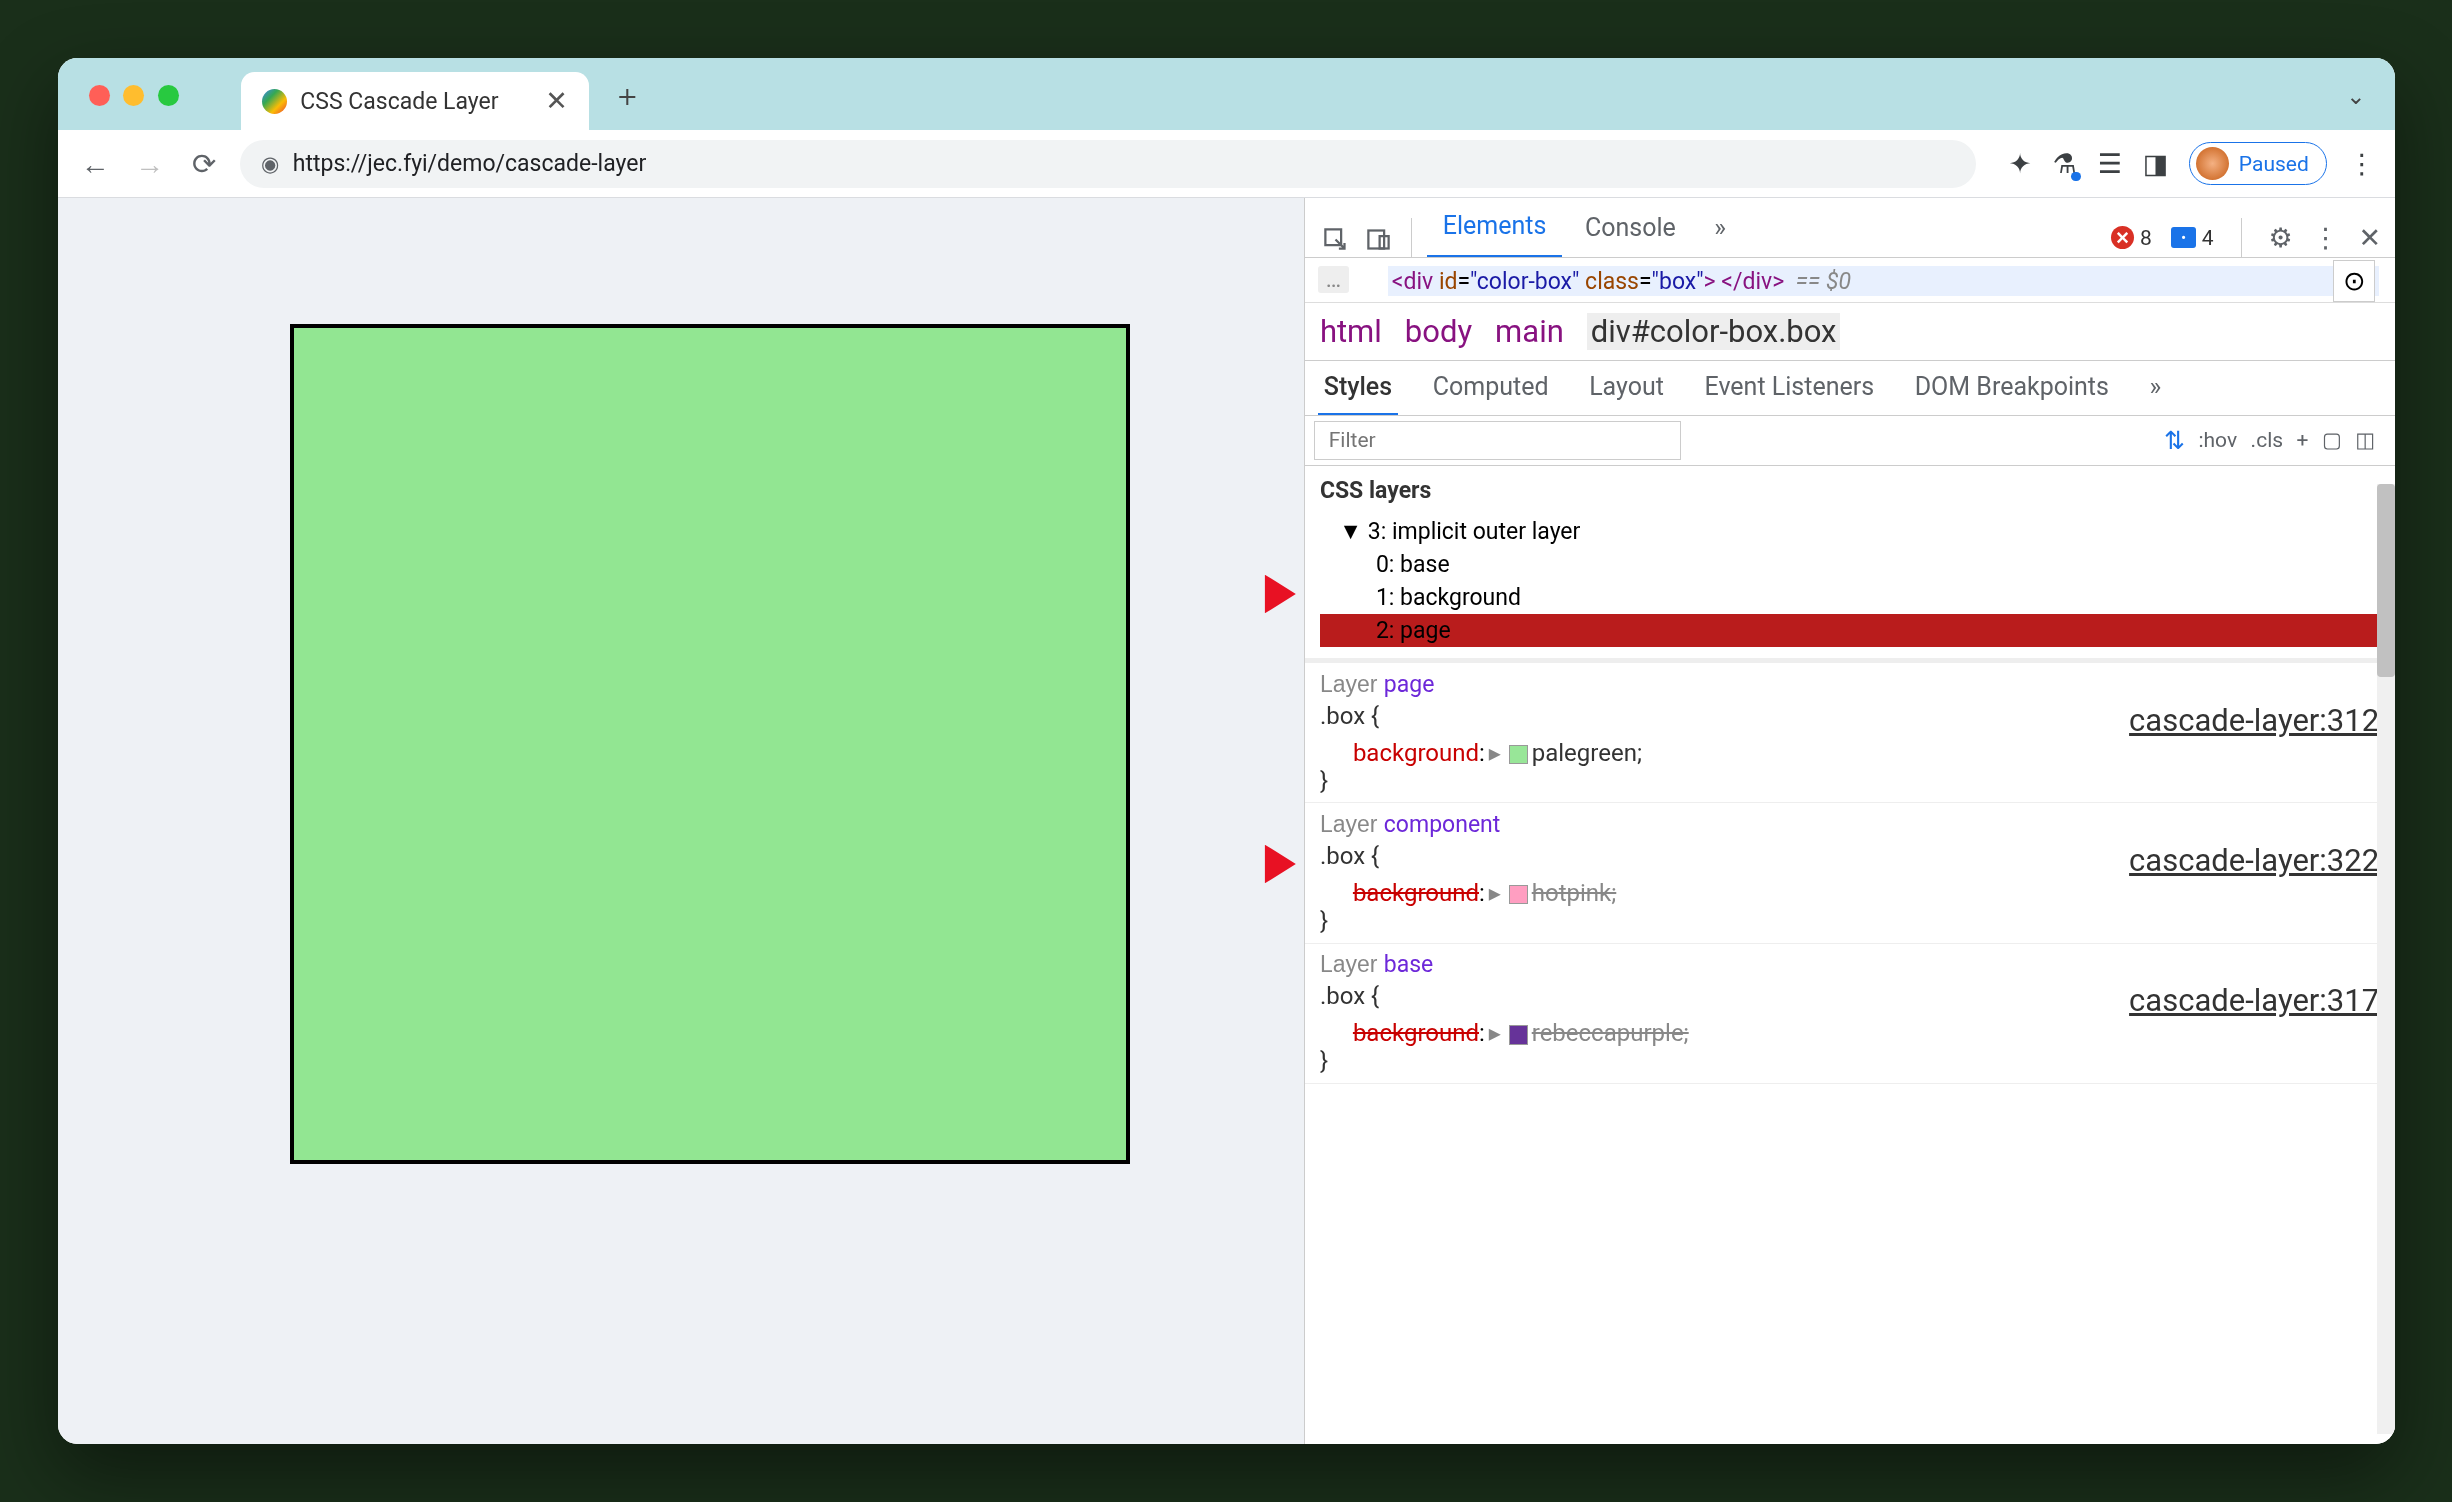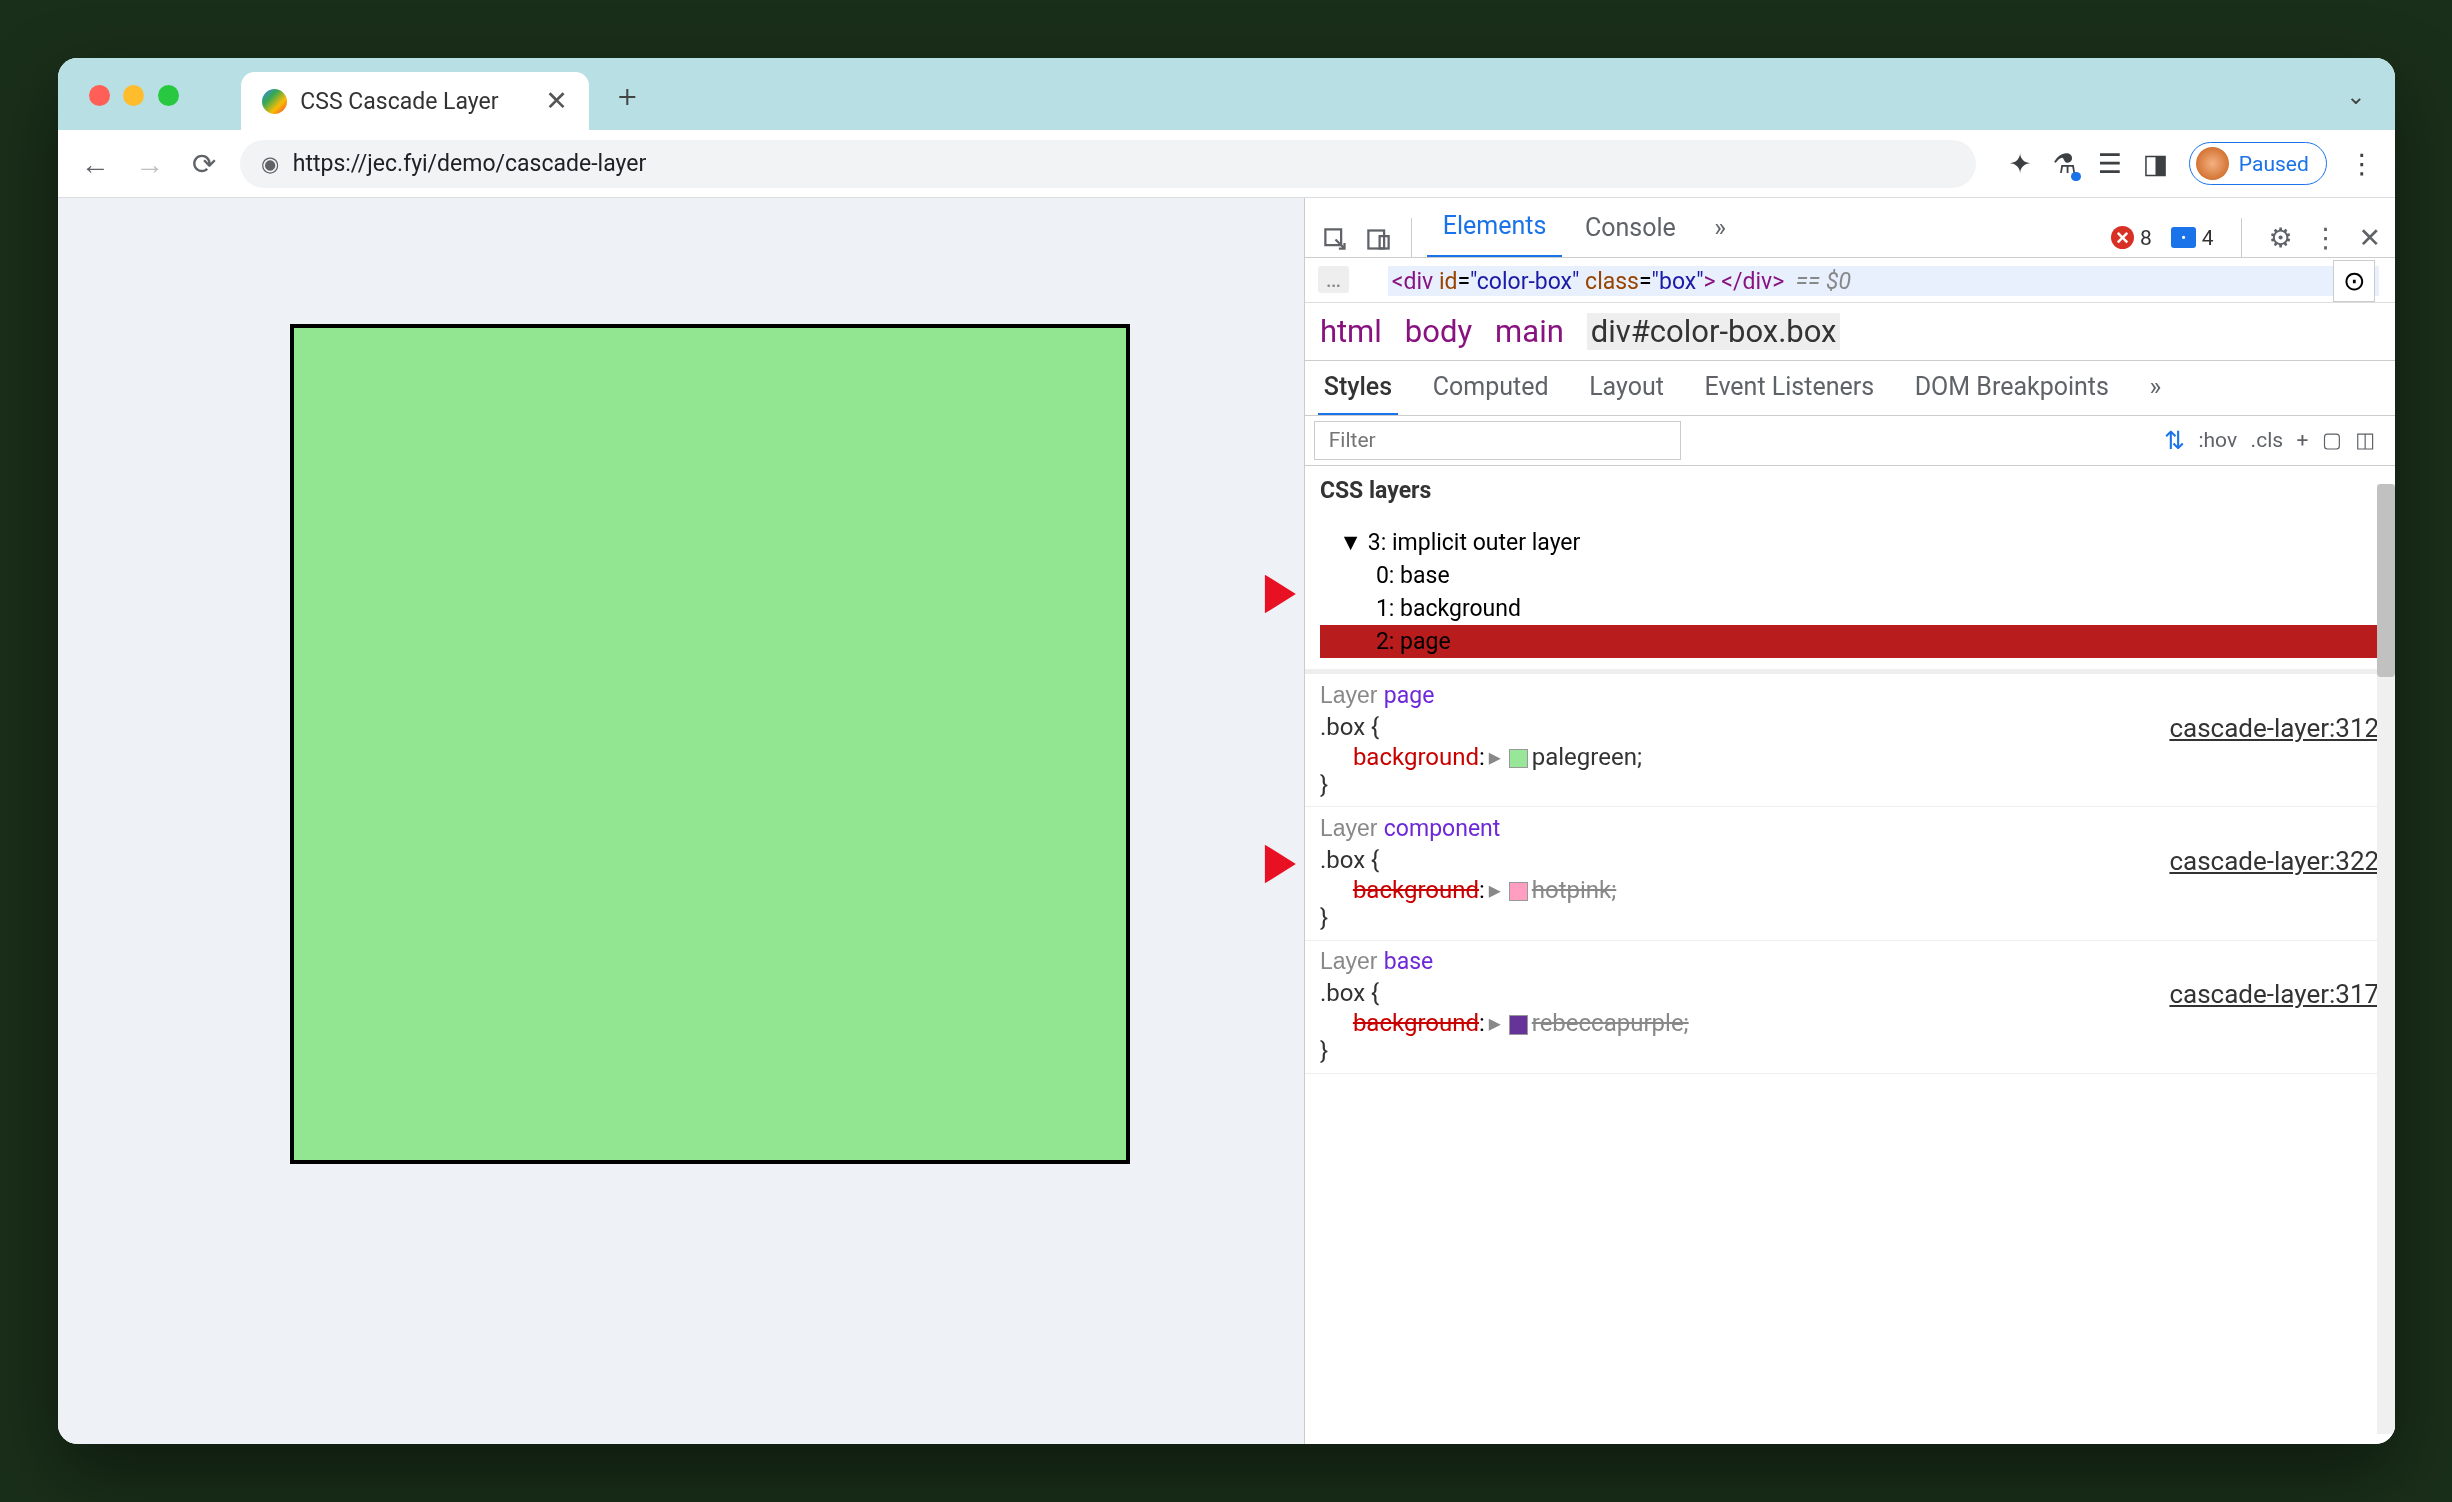--- a/index.html
+++ b/index.html
@@ -54,32 +54,32 @@
 .styles-tabs{display:flex;border-bottom:1px solid #ccc;padding:0 13.5px;gap:29px}
 .styles-tab{padding:11.6px 5.8px;color:#5f6368;cursor:pointer;font-size:25px}
 .styles-tab.active{color:#333;border-bottom:2.9px solid #1a73e8;font-weight:500}
 .filter-bar{display:flex;align-items:center;border-bottom:1px solid #ccc;height:50px}
 .filter-input{border:1px solid #ccc;height:39px;padding:0 13.5px;font-size:21px;color:#888;margin:0 9.7px;width:367px;background:#fff}
 .filter-tools{margin-left:auto;display:flex;align-items:center;gap:13.5px;padding-right:19.3px;font-family:monospace;font-size:21px;color:#5f6368}
 .filter-tools span{cursor:pointer}
 .flip-icon{color:#1a73e8;font-size:25px}
 .styles-body{flex:1;overflow:auto;font-size:23px}
 .layers-section{padding:11.6px 15.4px 11.6px 15.4px;border-bottom:5.8px solid #eee}
-.layers-title{font-weight:700;margin-bottom:22px;color:#333;font-size:23px}
+.layers-title{font-weight:700;margin-bottom:11px;color:#333;font-size:23px}
 .layer-tree{font-family:-apple-system,sans-serif}
 .layer-item{padding:2.9px 0 2.9px 19.3px;cursor:pointer}
 .layer-item.indent{padding-left:56px}
 .layer-item.selected{background:#b91c1c}
 .layer-disclosure{display:inline-block;transform:rotate(0deg);margin-right:5.8px}
 .style-rule{border-bottom:1px solid #eee;padding:7.7px 15.4px 7.7px 15.4px;font-family:Menlo,Monaco,monospace;font-size:24px}
 .rule-header{color:#888;font-family:-apple-system,sans-serif;font-size:23px;margin-bottom:3.9px}
 .rule-header a{color:#6d28d9;}
 .rule-line{display:flex}
 .rule-selector{color:#333}
-.rule-source{margin-left:auto;color:#333;text-decoration:underline;font-size:26px}
+.rule-source{margin-left:auto;color:#333;text-decoration:underline;font-size:31px}
 .rule-prop{padding-left:33px}
 .prop-name{color:#c80000}
 .prop-name.struck{text-decoration:line-through}
 .prop-val{color:#333}
 .prop-val.struck{text-decoration:line-through;color:#888}
 .color-swatch{display:inline-block;width:19.3px;height:19.3px;border:1px solid #999;vertical-align:middle;margin:0 3.9px}
 .tri{color:#888;margin:0 3.9px}
 </style>
 </head>
 <body>

